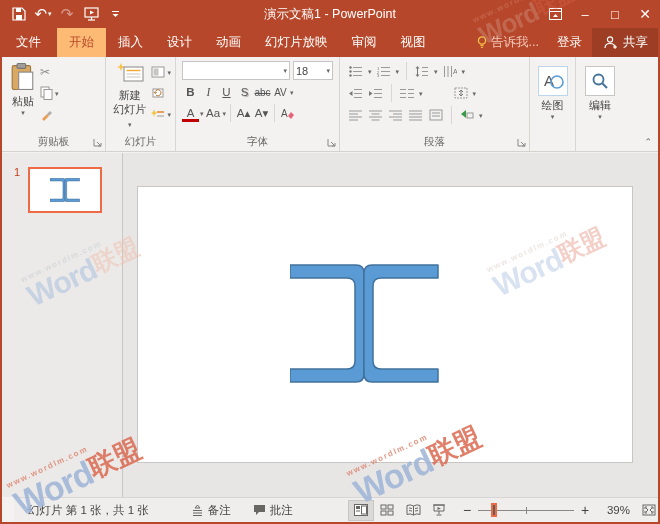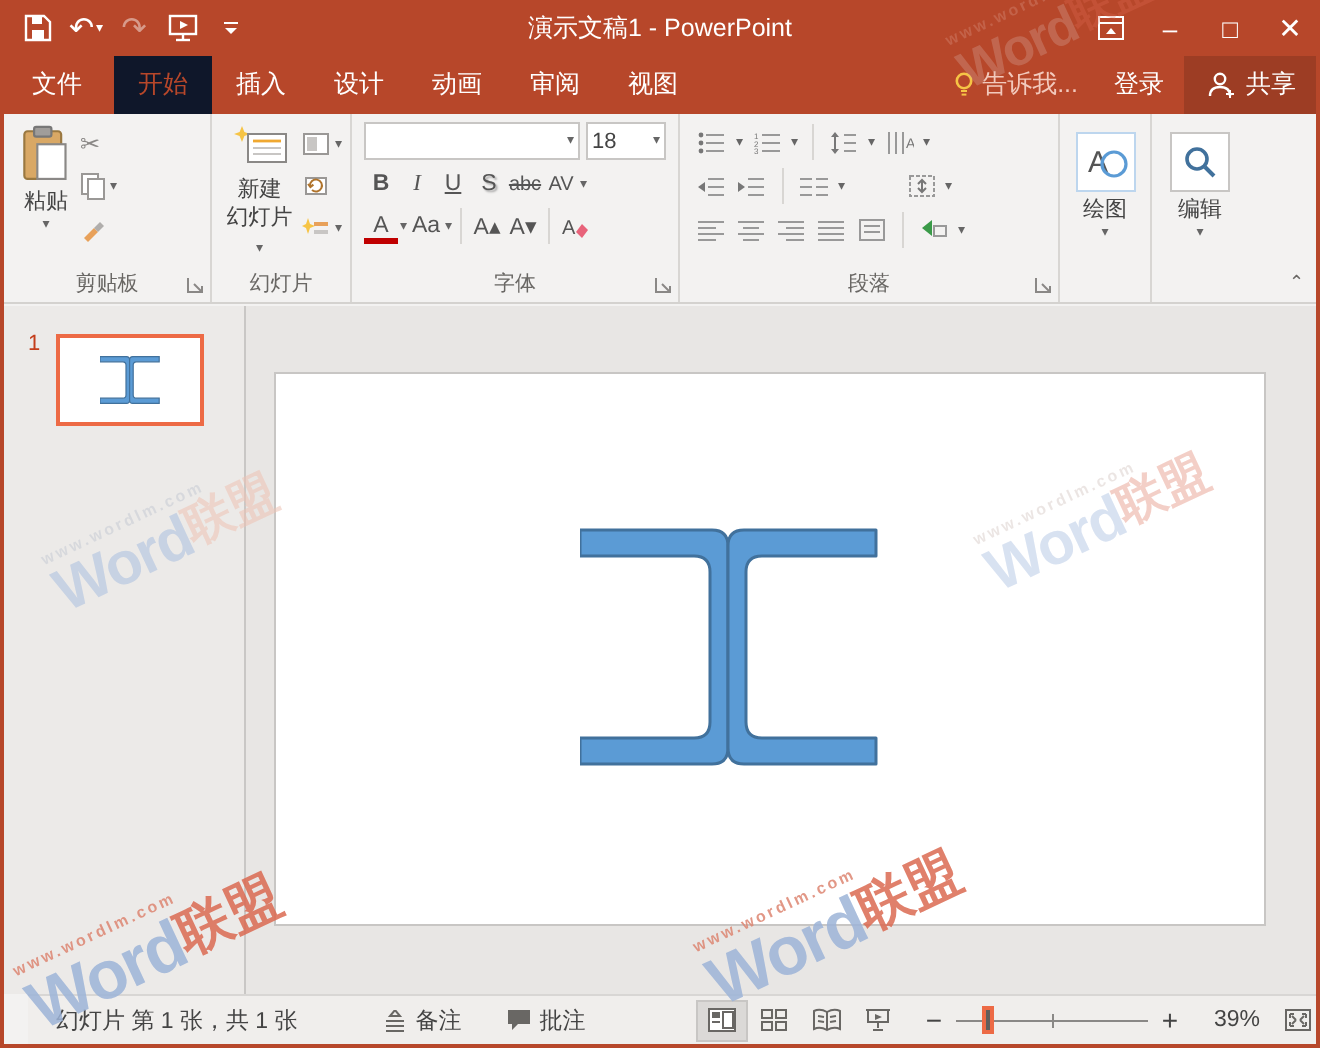--- a/index.html
+++ b/index.html
@@ -19,21 +19,21 @@
   .winbtns { position:absolute; right:0; top:0; height:28px; display:flex; }
   .winbtn { width:30px; height:28px; display:flex; align-items:center; justify-content:center;
             font-size:13px; color:#fff; }
   .winbtn.close { font-size:14px; }
 
   
   .tabrow { position:absolute; left:-2px; top:28px; width:660px; height:29px; background:#B7472A;
             display:flex; align-items:stretch; color:#fff; font-size:12.5px; }
   .tab { display:flex; align-items:center; padding:0 12px; cursor:default; }
   .tab.file { padding:0 16px; }
-  .tab.active { background:#0f172a; color:#B7472A; }
+  .tab.active { background:#fdba74; color:#B7472A; }
   .tabrow-right { margin-left:auto; display:flex; align-items:stretch; }
   .tellme { display:flex; align-items:center; gap:4px; padding:0 8px; color:#f2c9bc; }
   .signin { display:flex; align-items:center; padding:0 10px; }
   .share { display:flex; align-items:center; gap:5px; padding:0 12px; background:rgba(0,0,0,.14); }
 
   
   .ribbon { position:absolute; left:0; top:57px; width:656px; height:95px; background:#f3f2f1;
             border-bottom:1px solid #d4d2cf; display:flex; }
   .rgroup { position:relative; border-right:1px solid #d8d6d3; display:flex; flex-direction:column; }
   .rgroup-body { flex:1; display:flex; padding:3px 4px 0 4px; }
@@ -162,20 +162,21 @@
       <span class="winbtn close">✕</span>
     </div>
   </div>
 
   <div class="tabrow">
     <span class="tab file">文件</span>
     <span class="tab active">开始</span>
     <span class="tab">插入</span>
     <span class="tab">设计</span>
     <span class="tab">动画</span>
+    <span class="tab">幻灯片放映</span>
     <span class="tab">审阅</span>
     <span class="tab">视图</span>
     <div class="tabrow-right">
       <span class="tellme">
         <svg width="10" height="13" viewBox="0 0 10 13">
             <circle cx="5" cy="4.5" r="3.6" fill="none" stroke="#f6c445" stroke-width="1.3"></circle>
             <line x1="3.5" y1="9.5" x2="6.5" y2="9.5" stroke="#f6c445"></line>
             <line x1="3.8" y1="11.3" x2="6.2" y2="11.3" stroke="#f6c445"></line>
           </svg>
         <span>告诉我...</span>

